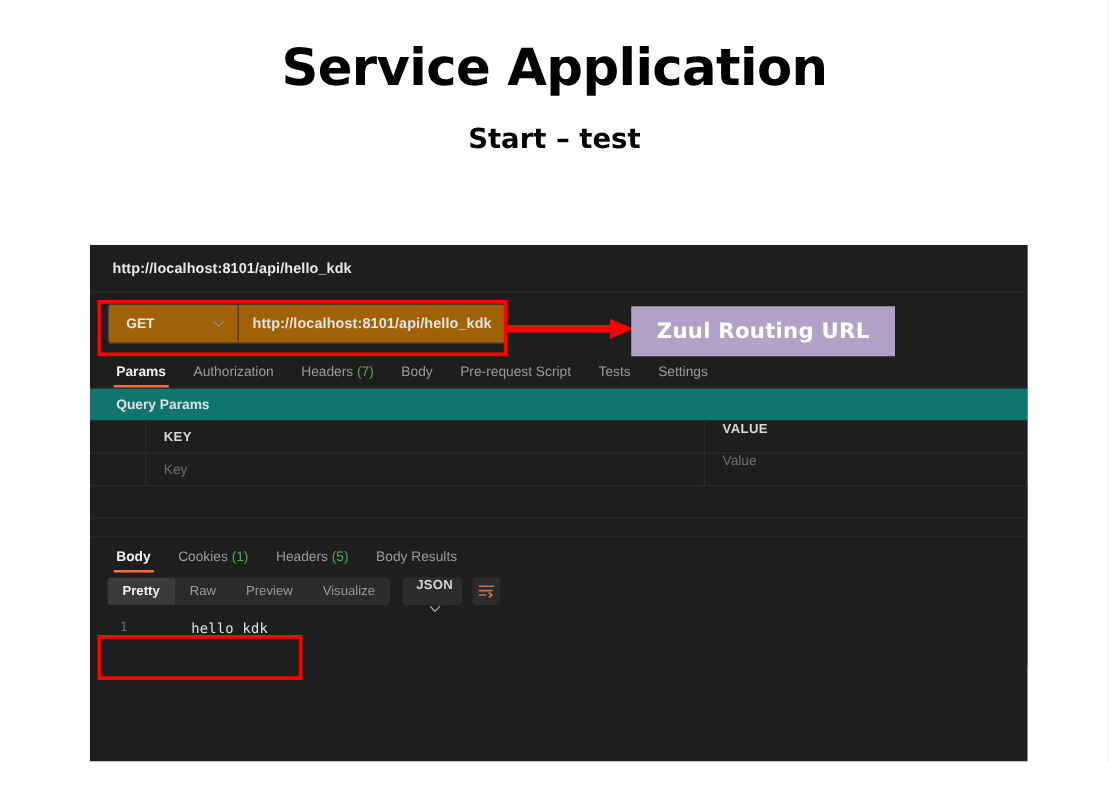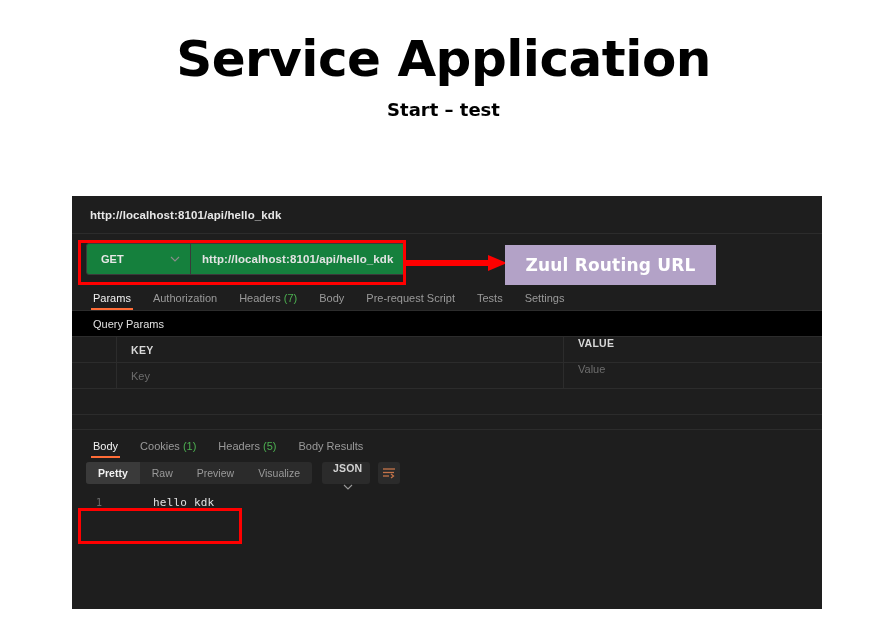--- a/index.html
+++ b/index.html
@@ -16,34 +16,34 @@
   }
 
   
   .slide-title {
     position: absolute;
     left: 0;
     top: 34px;
     width: 887px;
     text-align: center;
     font-family: "DejaVu Sans", sans-serif;
-    font-size: 50px;
+    font-size: 41px;
     font-weight: bold;
     color: #000000;
     letter-spacing: -0.5px;
     line-height: 1;
   }
   .slide-subtitle {
     position: absolute;
     left: 0;
     top: 99px;
     width: 887px;
     text-align: center;
     font-family: "DejaVu Sans", sans-serif;
-    font-size: 18px;
+    font-size: 22px;
     font-weight: bold;
     color: #000000;
   }
 
   
   .postman {
     position: absolute;
     left: 72px;
     top: 196px;
     width: 750px;
@@ -77,21 +77,21 @@
     display: flex;
     align-items: center;
     padding: 0 12px 0 8px;
     box-sizing: border-box;
     background: #1e1e1e;
   }
   .url-group {
     display: flex;
     align-items: stretch;
     height: 32px;
-    background: #15803d;
+    background: #a16207;
     border: 1px solid #3a3a3a;
     border-radius: 3px;
     width: 320px;
     box-sizing: border-box;
     margin-left: 6px;
   }
   .method-box {
     width: 104px;
     display: flex;
     align-items: center;
@@ -133,43 +133,43 @@
   }
   .subtab {
     position: relative;
     padding: 0 11px 6px 11px;
     font-size: 11px;
     color: #9a9a9a;
     white-space: nowrap;
   }
   .subtab.active {
     color: #f2f2f2;
-    font-weight: normal;
+    font-weight: bold;
   }
   .subtab.active::after {
     content: "";
     position: absolute;
     left: 9px;
     right: 9px;
     bottom: 0;
     height: 2px;
     background: #ff6c37;
   }
   .cnt-green { color: #4caf50; font-weight: normal; }
 
   
   .qp-label {
     height: 25px;
     display: flex;
     align-items: center;
     padding-left: 21px;
     font-size: 11px;
-    font-weight: normal;
+    font-weight: bold;
     color: #e0e0e0;
-    background: #000000;
+    background: #0f766e;
     border-bottom: 1px solid #2c2c2c;
   }
 
   
   .ptable { background: #1e1e1e; }
   .prow {
     display: flex;
     height: 25px;
     border-bottom: 1px solid #2c2c2c;
   }

